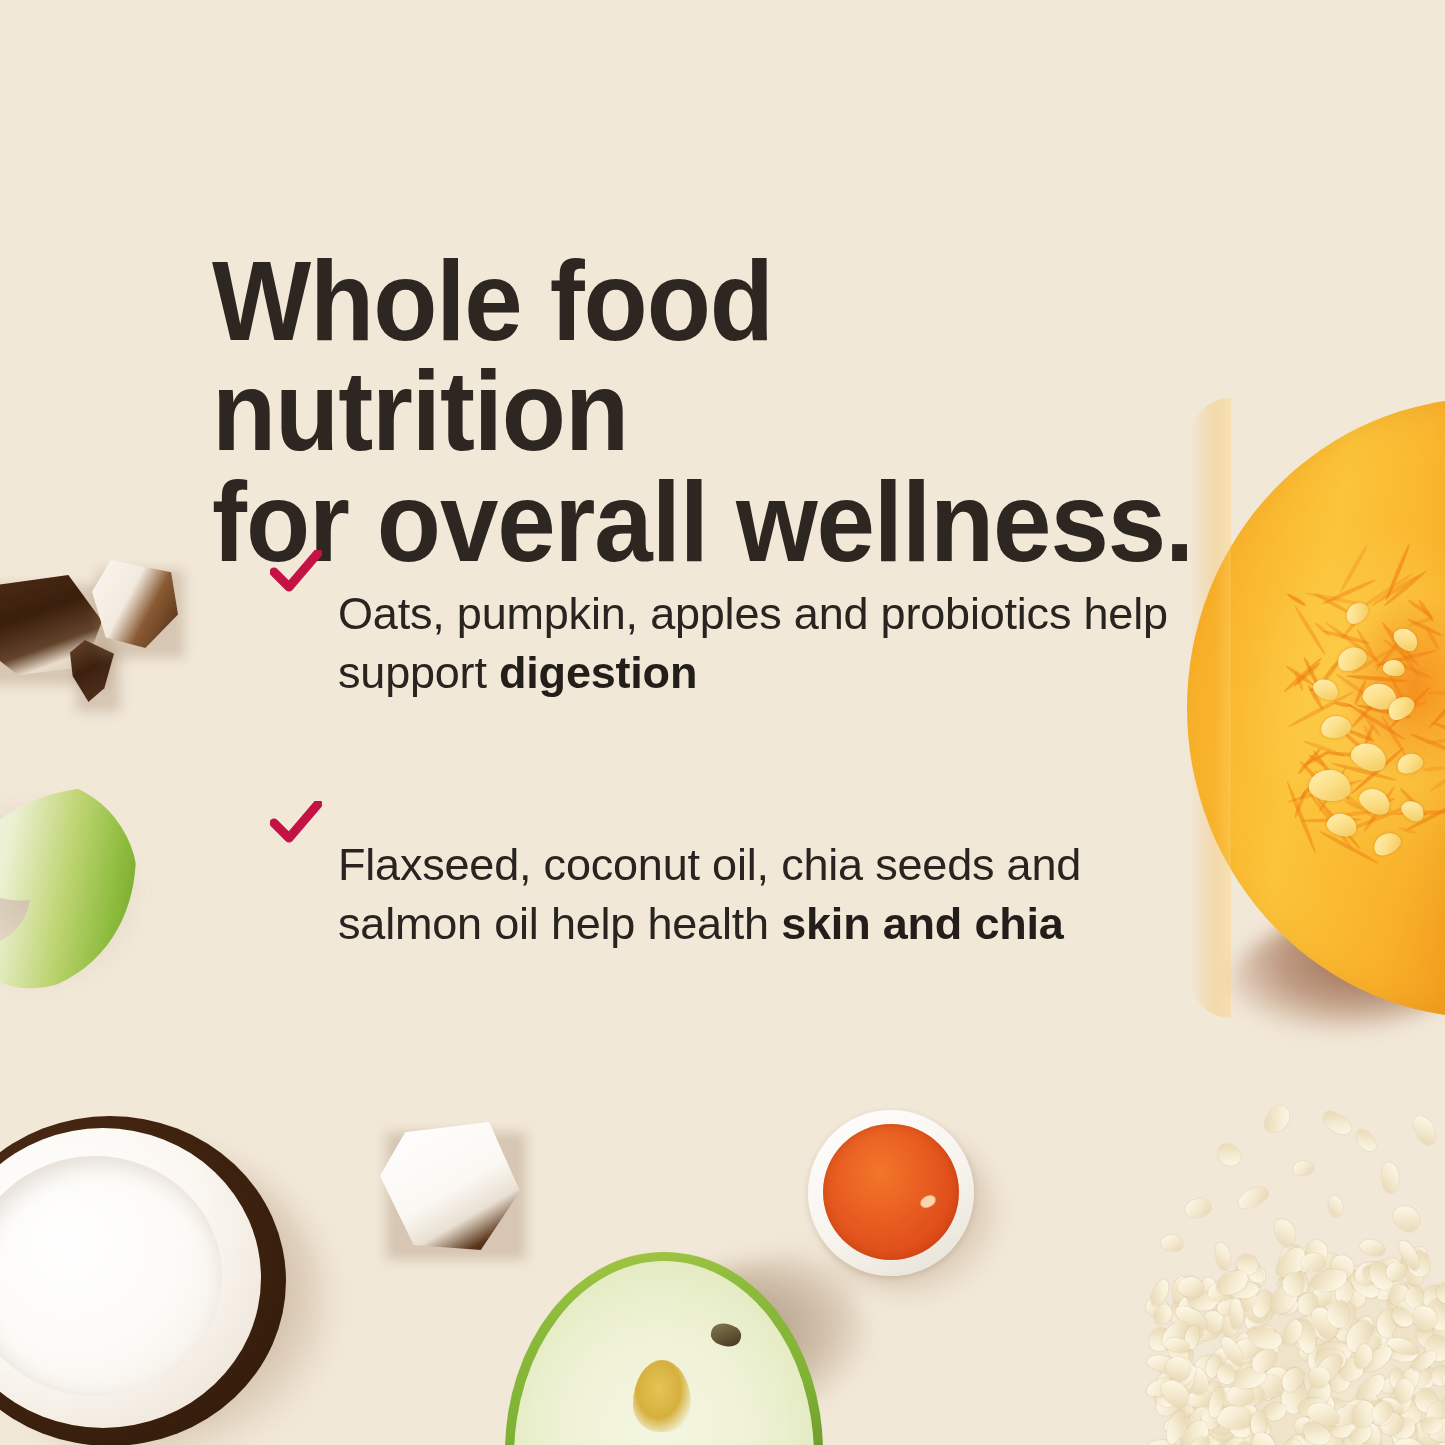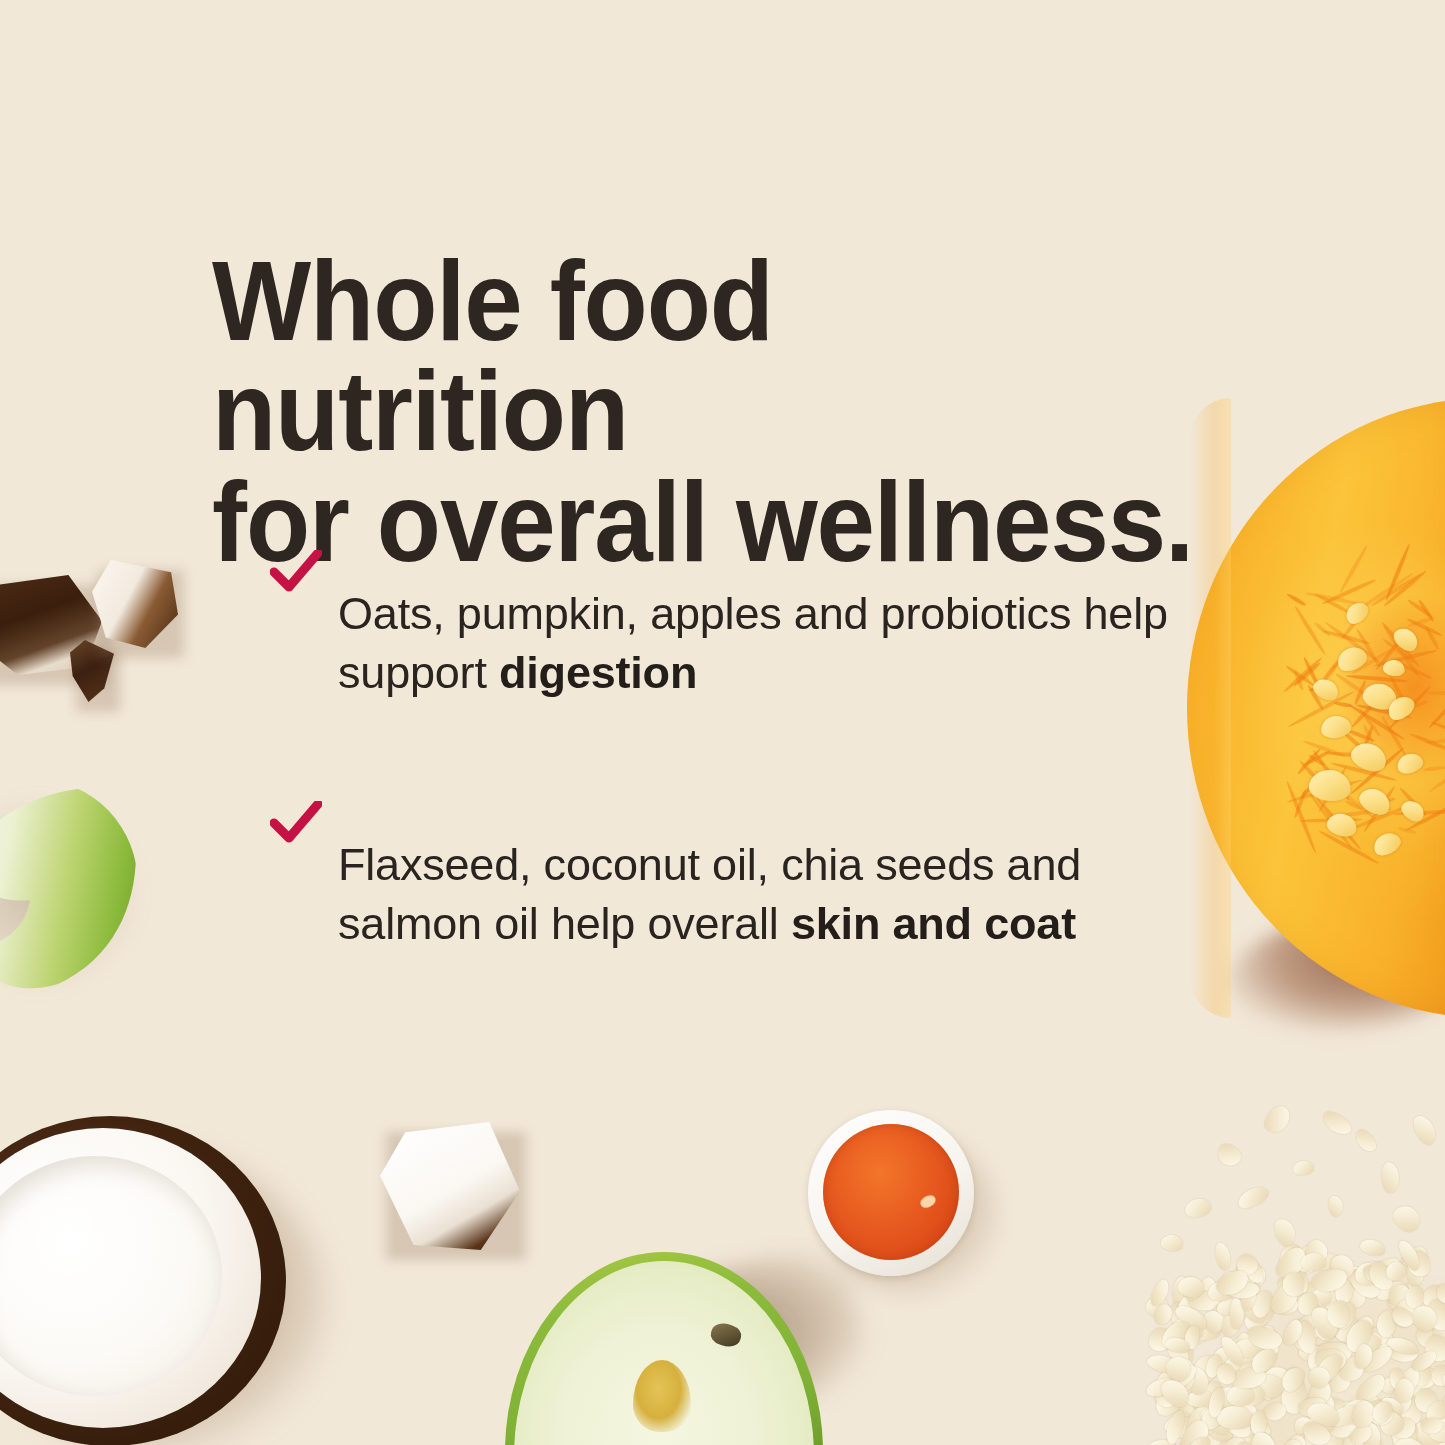--- a/index.html
+++ b/index.html
@@ -806,19 +806,19 @@
         </span>
         <p class="bullet-text"><span>Oats, pumpkin, apples and probiotics help support </span><b>digestion</b></p>
       </div>
 
       <div class="bullet bullet-2">
         <span class="check">
           <svg viewBox="0 0 52 46" aria-hidden="true">
             <path d="M4 22 L19 37 L48 3" fill="none" stroke="#C41244" stroke-width="9" stroke-linecap="round" stroke-linejoin="round"></path>
           </svg>
         </span>
-        <p class="bullet-text"><span>Flaxseed, coconut oil, chia seeds and salmon oil help overall </span><b>skin and coat</b></p>
+        <p class="bullet-text"><span>Flaxseed, coconut oil, chia seeds and salmon oil help health </span><b>skin and chia</b></p>
       </div>
 
 
     </div>
   </div>
 </div>
 
 </body></html>

